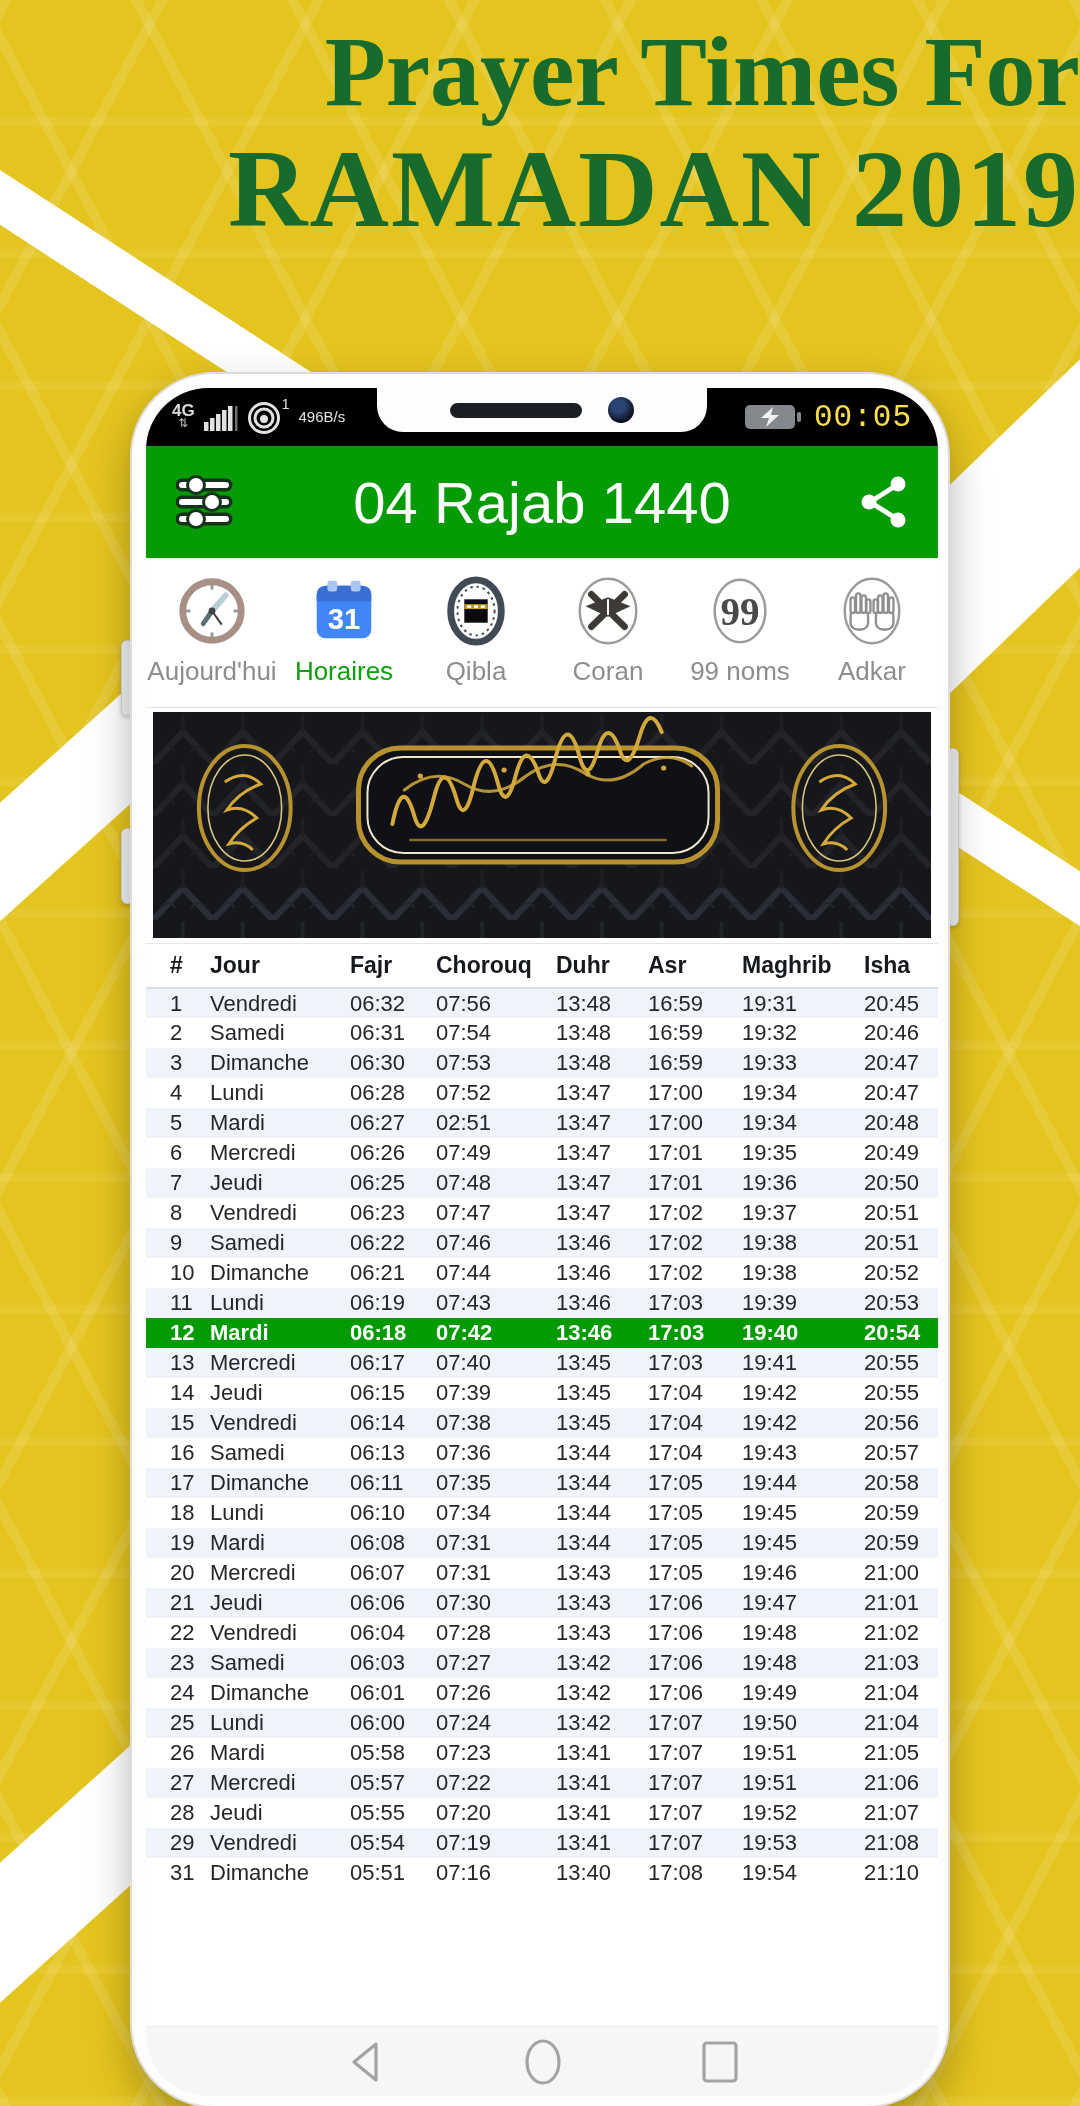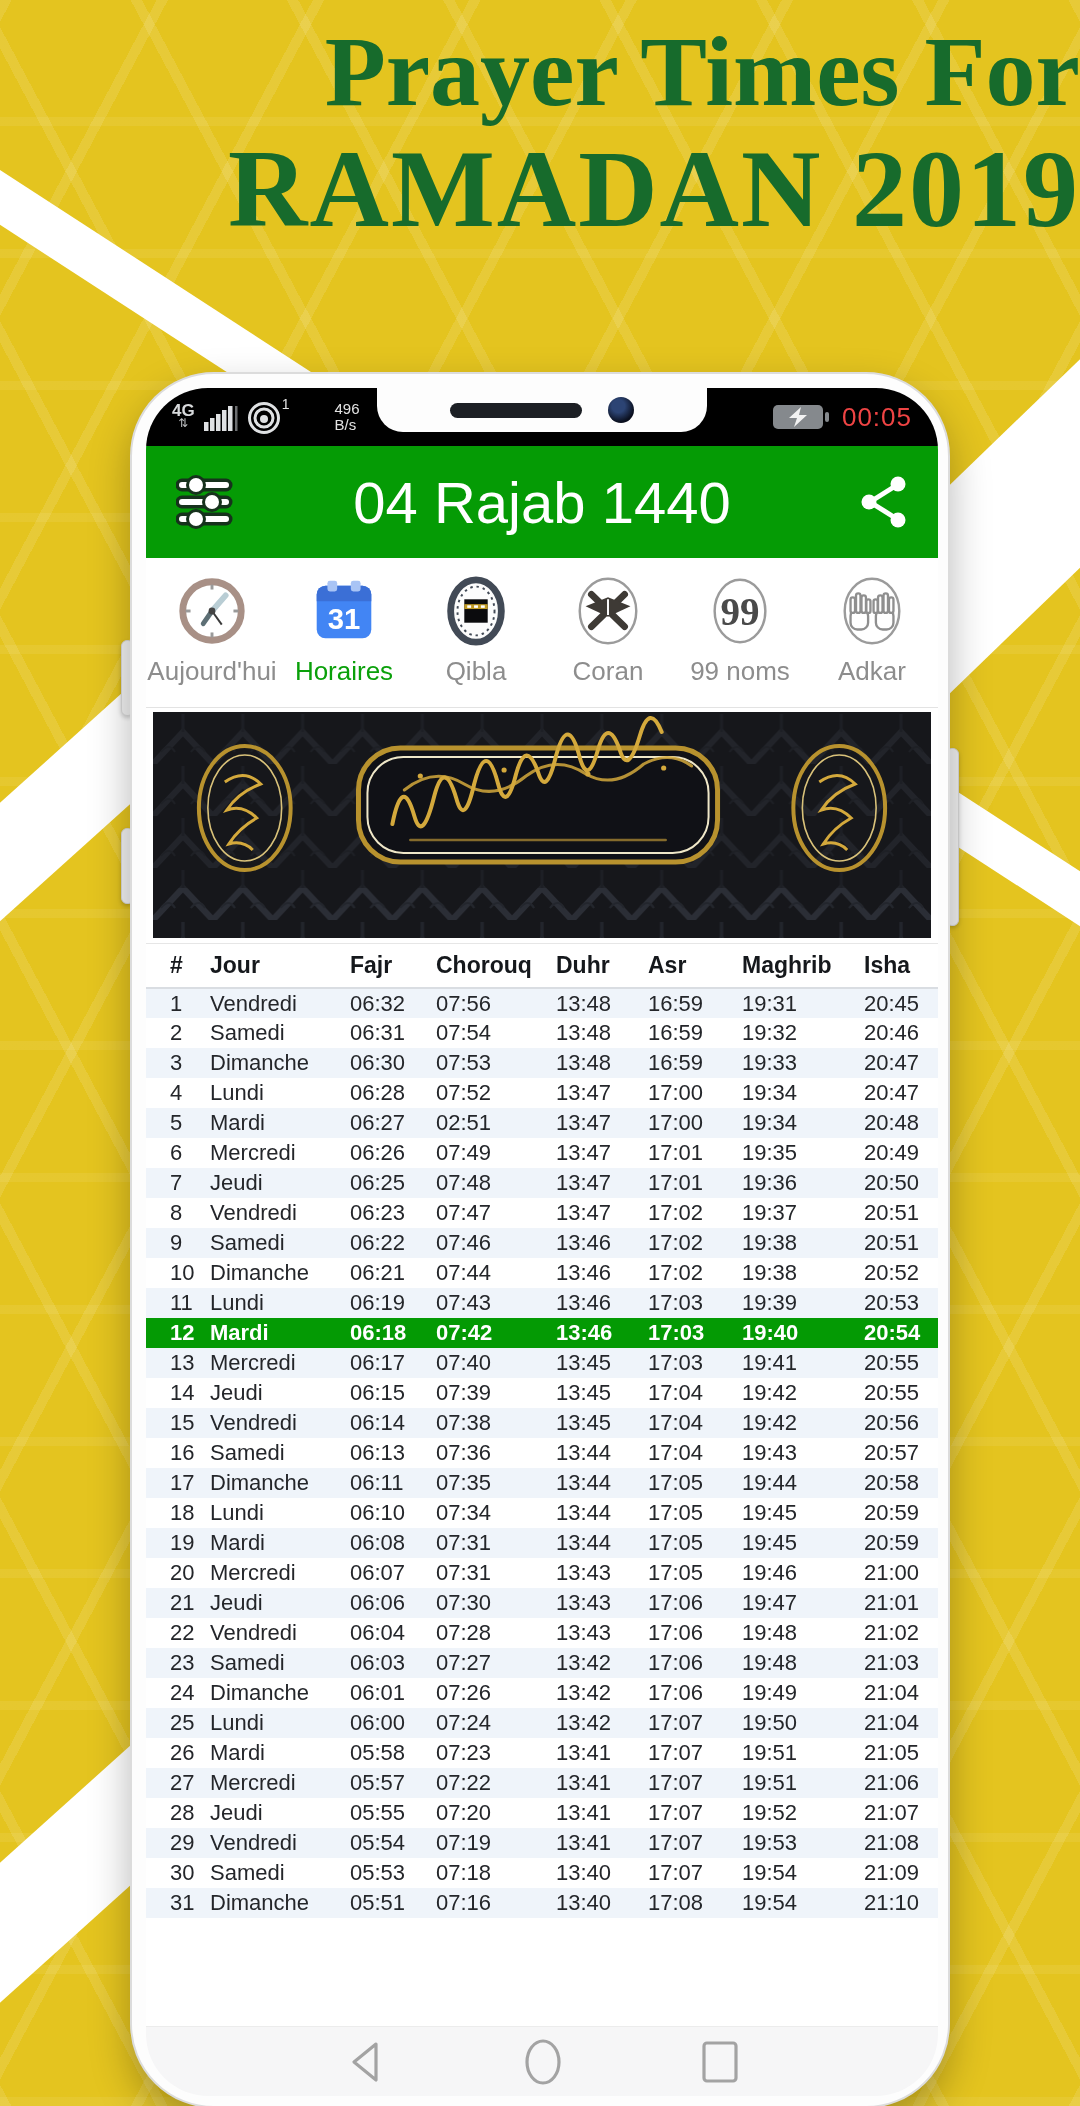--- a/index.html
+++ b/index.html
@@ -34,27 +34,27 @@
           display:flex;flex-direction:column;}
   
   .statusbar{height:58px;background:#000;position:relative;display:flex;align-items:center;justify-content:space-between;
              padding:0 26px;flex:0 0 auto;color:#d8dadc;}
   .sb-left{display:flex;align-items:center;gap:9px;}
   .sb-net{display:flex;flex-direction:column;align-items:center;line-height:13px;}
   .sb-4g{font-size:17px;font-weight:700;}
   .sb-arrows{font-size:12px;color:#bfc1c3;}
   .sb-hot{display:flex;align-items:flex-start;}
   .sb-sup{font-size:14px;margin:-4px 0 0 1px;color:#e3e3e3;}
-  .sb-rate{display:flex;flex-direction:column;font-size:15px;line-height:16px;color:#e3e3e3;margin-left:36px;}
+  .sb-rate{display:flex;flex-direction:row;font-size:15px;line-height:16px;color:#e3e3e3;}
   .notch{position:absolute;left:50%;top:0;transform:translateX(-50%);width:330px;height:44px;background:#fdfdfd;
          border-radius:0 0 26px 26px;display:flex;align-items:center;justify-content:center;}
   .speaker{width:132px;height:15px;border-radius:8px;background:#1c1f24;margin-right:26px;}
   .camera{width:26px;height:26px;border-radius:50%;background:radial-gradient(circle at 40% 35%, #2c4474 0 28%, #0a0f1e 70%);}
   .sb-right{display:flex;align-items:center;gap:8px;}
-  .sb-time{font-size:26px;color:#ef4444;letter-spacing:1px;}
+  .sb-time{font-size:31px;color:#fde047;letter-spacing:1px;font-family:Liberation Mono, monospace;}
   
   .appbar{height:112px;background:var(--app-green);display:flex;align-items:center;padding:0 30px;flex:0 0 auto;position:relative;}
   .appbar-title{position:absolute;left:0;width:100%;text-align:center;color:#fff;font-size:58px;font-weight:500;}
   .appbar .icon-btn{position:relative;z-index:1;cursor:pointer;display:flex;}
   .appbar .spacer{flex:1;}
   
   .navrow{height:150px;display:flex;border-bottom:1px solid #e3e3e3;background:#fff;flex:0 0 auto;}
   .nav-item{flex:1;display:flex;flex-direction:column;align-items:center;justify-content:flex-start;padding-top:14px;cursor:pointer;}
   .nav-label{font-size:26px;color:#8d8d8d;margin-top:6px;}
   .nav-item.active .nav-label{color:var(--active-green);}
@@ -608,30 +608,20 @@
               <td>29</td>
               <td>Vendredi</td>
               <td>05:54</td>
               <td>07:19</td>
               <td>13:41</td>
               <td>17:07</td>
               <td>19:53</td>
               <td>21:08</td>
             </tr>
             <tr>
-              <td>30</td>
-              <td>Samedi</td>
-              <td>05:53</td>
-              <td>07:18</td>
-              <td>13:40</td>
-              <td>17:07</td>
-              <td>19:54</td>
-              <td>21:09</td>
-            </tr>
-            <tr>
               <td>31</td>
               <td>Dimanche</td>
               <td>05:51</td>
               <td>07:16</td>
               <td>13:40</td>
               <td>17:08</td>
               <td>19:54</td>
               <td>21:10</td>
             </tr>
           </tbody>

